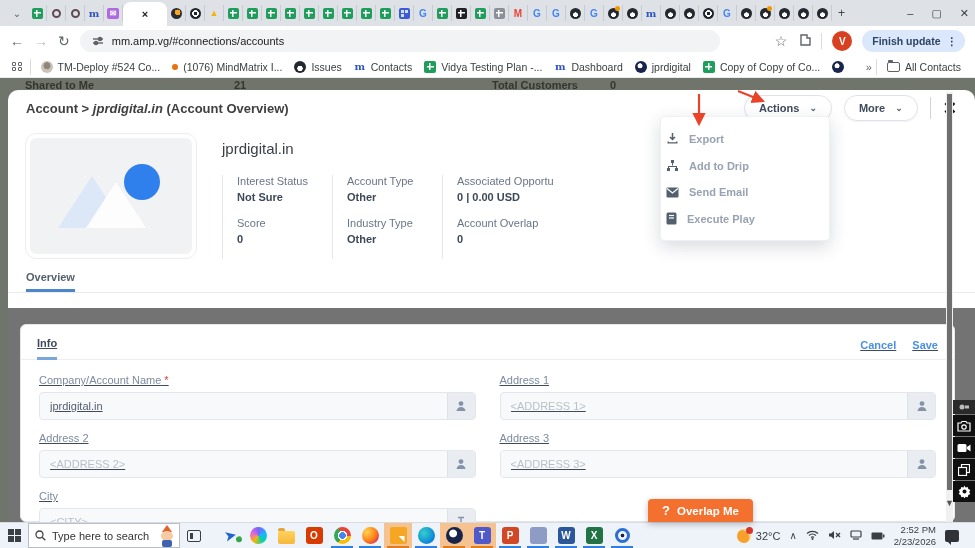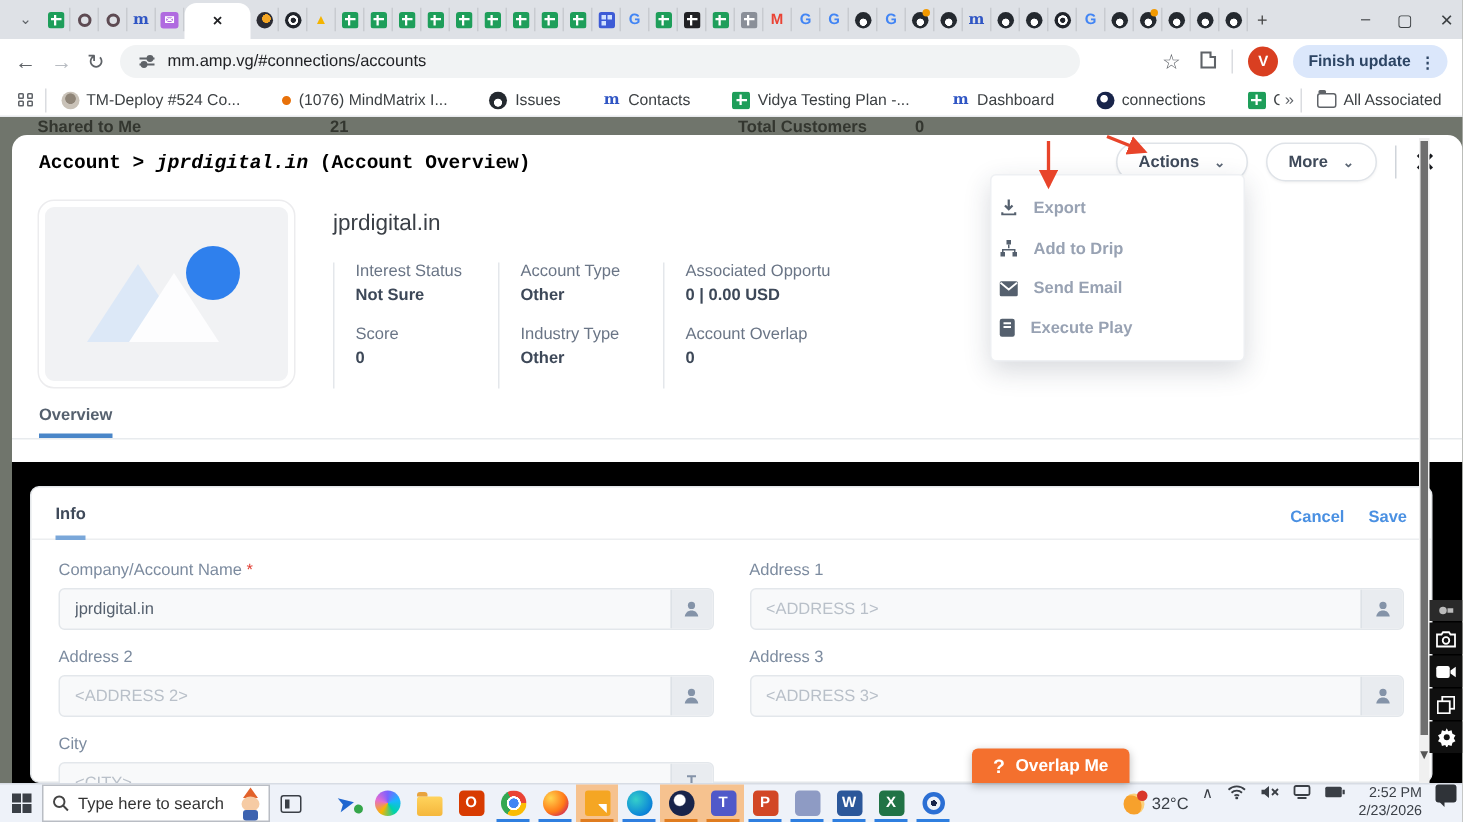--- a/index.html
+++ b/index.html
@@ -71,21 +71,21 @@
   .folder:before{content:"";position:absolute;top:-3px;left:0;width:5px;height:2px;background:#5f6368;border-radius:1px 1px 0 0;}
 
   
   .page{position:relative;height:444px;background:#70756c;}
   .dimstrip{position:absolute;top:0;left:0;right:0;height:14px;color:#33362f;font-weight:bold;font-size:11px;overflow:hidden;}
   .dimstrip span{position:absolute;top:1px;}
 
   
   .modal{position:absolute;left:8px;right:0;top:12px;bottom:0;background:#fff;border-radius:10px 10px 0 0;overflow:hidden;}
   .mhead{height:36px;display:flex;align-items:center;padding:0 18px;}
-  .mtitle{font-size:13px;font-weight:bold;color:#000000;font-family:Liberation Mono, monospace;}
+  .mtitle{font-size:13px;font-weight:bold;color:#404040;}
   .mtitle .acct{font-style:italic;}
   .mhead-right{margin-left:auto;display:flex;align-items:center;gap:12px;}
   .pillbtn{height:26px;border-radius:14px;border:1px solid #dfe3e8;background:#fff;display:flex;align-items:center;gap:10px;padding:0 14px;font-size:11px;font-weight:bold;color:#3f4a5a;box-shadow:0 1px 2px rgba(0,0,0,.05);}
   .pillbtn .cv{font-size:9px;color:#5a6573;}
   .hsep{width:1px;height:22px;background:#cfd4da;}
   .xclose{font-size:17px;font-weight:bold;color:#16181c;}
 
   .acctrow{display:flex;padding:8px 18px 0 18px;gap:26px;}
   .imgcard{width:170px;height:124px;background:#f1f2f4;border:4px solid #fff;outline:1px solid #ececee;border-radius:10px;position:relative;overflow:hidden;flex:0 0 auto;}
   .imgcard .ball{position:absolute;width:36px;height:36px;border-radius:50%;background:#2f80ed;left:94px;top:26px;}
@@ -99,21 +99,21 @@
   .lastact .val{font-weight:bold;color:#3d4858;}
   .statcol{border-left:1px solid #e4e7eb;padding-left:14px;width:110px;flex:0 0 auto;}
   .statcol.wide{width:150px;}
   .stat{margin-bottom:14px;}
   .stat .slbl{color:#6a7586;margin-bottom:4px;white-space:nowrap;}
   .stat .sval{font-weight:bold;color:#3d4858;}
 
   .tabbar{margin-top:12px;border-bottom:1px solid #e8ebee;padding-left:18px;}
   .tabitem{display:inline-block;padding-bottom:6px;color:#55606e;font-weight:bold;border-bottom:3px solid #4a86c8;}
 
-  .content{background:#000000;position:absolute;top:218px;bottom:0;left:0;right:0;padding:16px 20px 0 12px;}
+  .content{background:#737373;position:absolute;top:218px;bottom:0;left:0;right:0;padding:16px 20px 0 12px;text-decoration:underline;}
   .infocard{background:#fff;border:1px solid #e4e7ea;border-radius:6px;height:100%;}
   .cardhead{display:flex;align-items:flex-end;padding:12px 16px 0 16px;border-bottom:1px solid #eceef0;}
   .cardtitle{font-weight:bold;color:#3f4a5a;padding-bottom:8px;border-bottom:3px solid #7aa7d9;margin-bottom:-1px;}
   .cardactions{margin-left:auto;display:flex;gap:16px;padding-bottom:8px;}
   .linkbtn{color:#4a90e2;font-weight:bold;}
   .formgrid{display:grid;grid-template-columns:1fr 1fr;column-gap:24px;row-gap:12px;padding:14px 18px;}
   .field .flabel{color:#7c8b9f;margin-bottom:6px;}
   .req{color:#e03c31;}
   .inputwrap{display:flex;height:28px;border:1px solid #e3e7eb;border-radius:4px;background:#f8f9fa;overflow:hidden;}
   .inputwrap.white{background:#fff;border-color:#d9dee4;}
@@ -165,21 +165,21 @@
   .ic-devapp{background:#f5a623;position:relative;border-radius:2px;}
   .ic-devapp:after{content:"";position:absolute;right:2px;bottom:2px;width:6px;height:6px;background:#fff;clip-path:polygon(0 0,100% 0,100% 100%);}
   .ic-edge{border-radius:50%;background:radial-gradient(circle at 35% 35%,#35d0ca,#0b84d8 70%,#0a5ea8);}
   .ic-mm{border-radius:50%;background:radial-gradient(circle at 42% 38%,#fff 0 24%,#18244a 30%);}
   .ic-teams{background:#5059c9;}
   .ic-ppt{background:#d24726;}
   .ic-book{background:#8e9bc4;}
   .ic-word{background:#2b579a;}
   .ic-excel{background:#217346;}
   .ic-loop{border-radius:50%;border:3px solid #2b6fd4;width:15px;height:15px;background:radial-gradient(circle,#18244a 0 30%,transparent 32%);}
-  .tb-tray{margin-left:auto;display:flex;gap:9px;padding-right:4px;color:#3a3f46;}
+  .tb-tray{margin-left:auto;display:flex;align-items:center;gap:9px;padding-right:16px;color:#3a3f46;}
   .weather{display:flex;align-items:center;gap:5px;}
   .sunic{width:14px;height:14px;border-radius:50%;background:radial-gradient(circle at 35% 60%,#f7a12c 0 55%,#fbd07c 60%);position:relative;}
   .sunic:after{content:"";position:absolute;top:-2px;right:-2px;width:7px;height:7px;border-radius:50%;background:#d9362a;}
   .temp{font-size:11px;}
   .trayglyph{font-size:10px;color:#3a3f46;}
   .clockblk{text-align:right;font-size:9.5px;line-height:1.25;}
   .notific{width:14px;height:12px;background:#2f3338;border-radius:2px;position:relative;}
   .notific:after{content:"";position:absolute;left:2px;bottom:-3px;border-left:4px solid transparent;border-right:0 solid transparent;border-top:4px solid #2f3338;}
 </style>
 </head>
@@ -340,21 +340,21 @@
   </div>
 
   <div class="bookmarksbar">
     <span class="bm-grid">
         <b></b>
         <b></b>
         <b></b>
         <b></b>
       </span>
     <span class="vsep"></span>
-    <div style="display:flex;align-items:center;overflow:hidden;flex:1;gap:16px;" id="bookmarks">
+    <div style="display:flex;align-items:center;overflow:hidden;flex:1;" id="bookmarks">
         <div class="bm">
           <span class="bmicon b-avatar"></span>
           <span>TM-Deploy #524 Co...</span>
         </div>
         <div class="bm">
           <span class="bmicon b-chrome"></span>
           <span>(1076) MindMatrix I...</span>
         </div>
         <div class="bm">
           <span class="bmicon b-github"></span>
@@ -367,43 +367,43 @@
         <div class="bm">
           <span class="bmicon b-sheets"></span>
           <span>Vidya Testing Plan -...</span>
         </div>
         <div class="bm">
           <span class="bmicon b-mm">m</span>
           <span>Dashboard</span>
         </div>
         <div class="bm">
           <span class="bmicon b-mmdark"></span>
-          <span>connections</span>
+          <span>jprdigital</span>
         </div>
         <div class="bm">
           <span class="bmicon b-sheets"></span>
           <span>Copy of Copy of Co...</span>
         </div>
         <div class="bm">
           <span class="bmicon b-mmdark"></span>
         </div>
       </div>
     <span class="chev2">»</span>
     <span class="vsep"></span>
     <div class="bm">
       <span class="folder"></span>
-      <span>All Associated</span>
+      <span>All Contacts</span>
     </div>
   </div>
 
   <div class="page">
 
     <div class="dimstrip">
       <span style="left:25px;">Shared to Me</span>
-      <span style="left:220px;">21</span>
+      <span style="left:234px;">21</span>
       <span style="left:492px;">Total Customers</span>
       <span style="left:610px;">0</span>
     </div>
 
     <div class="modal">
 
       <div class="mhead">
         <div class="mtitle">
           <span>Account &gt; </span><span class="acct">jprdigital.in</span><span> (Account Overview)</span>
         </div>

